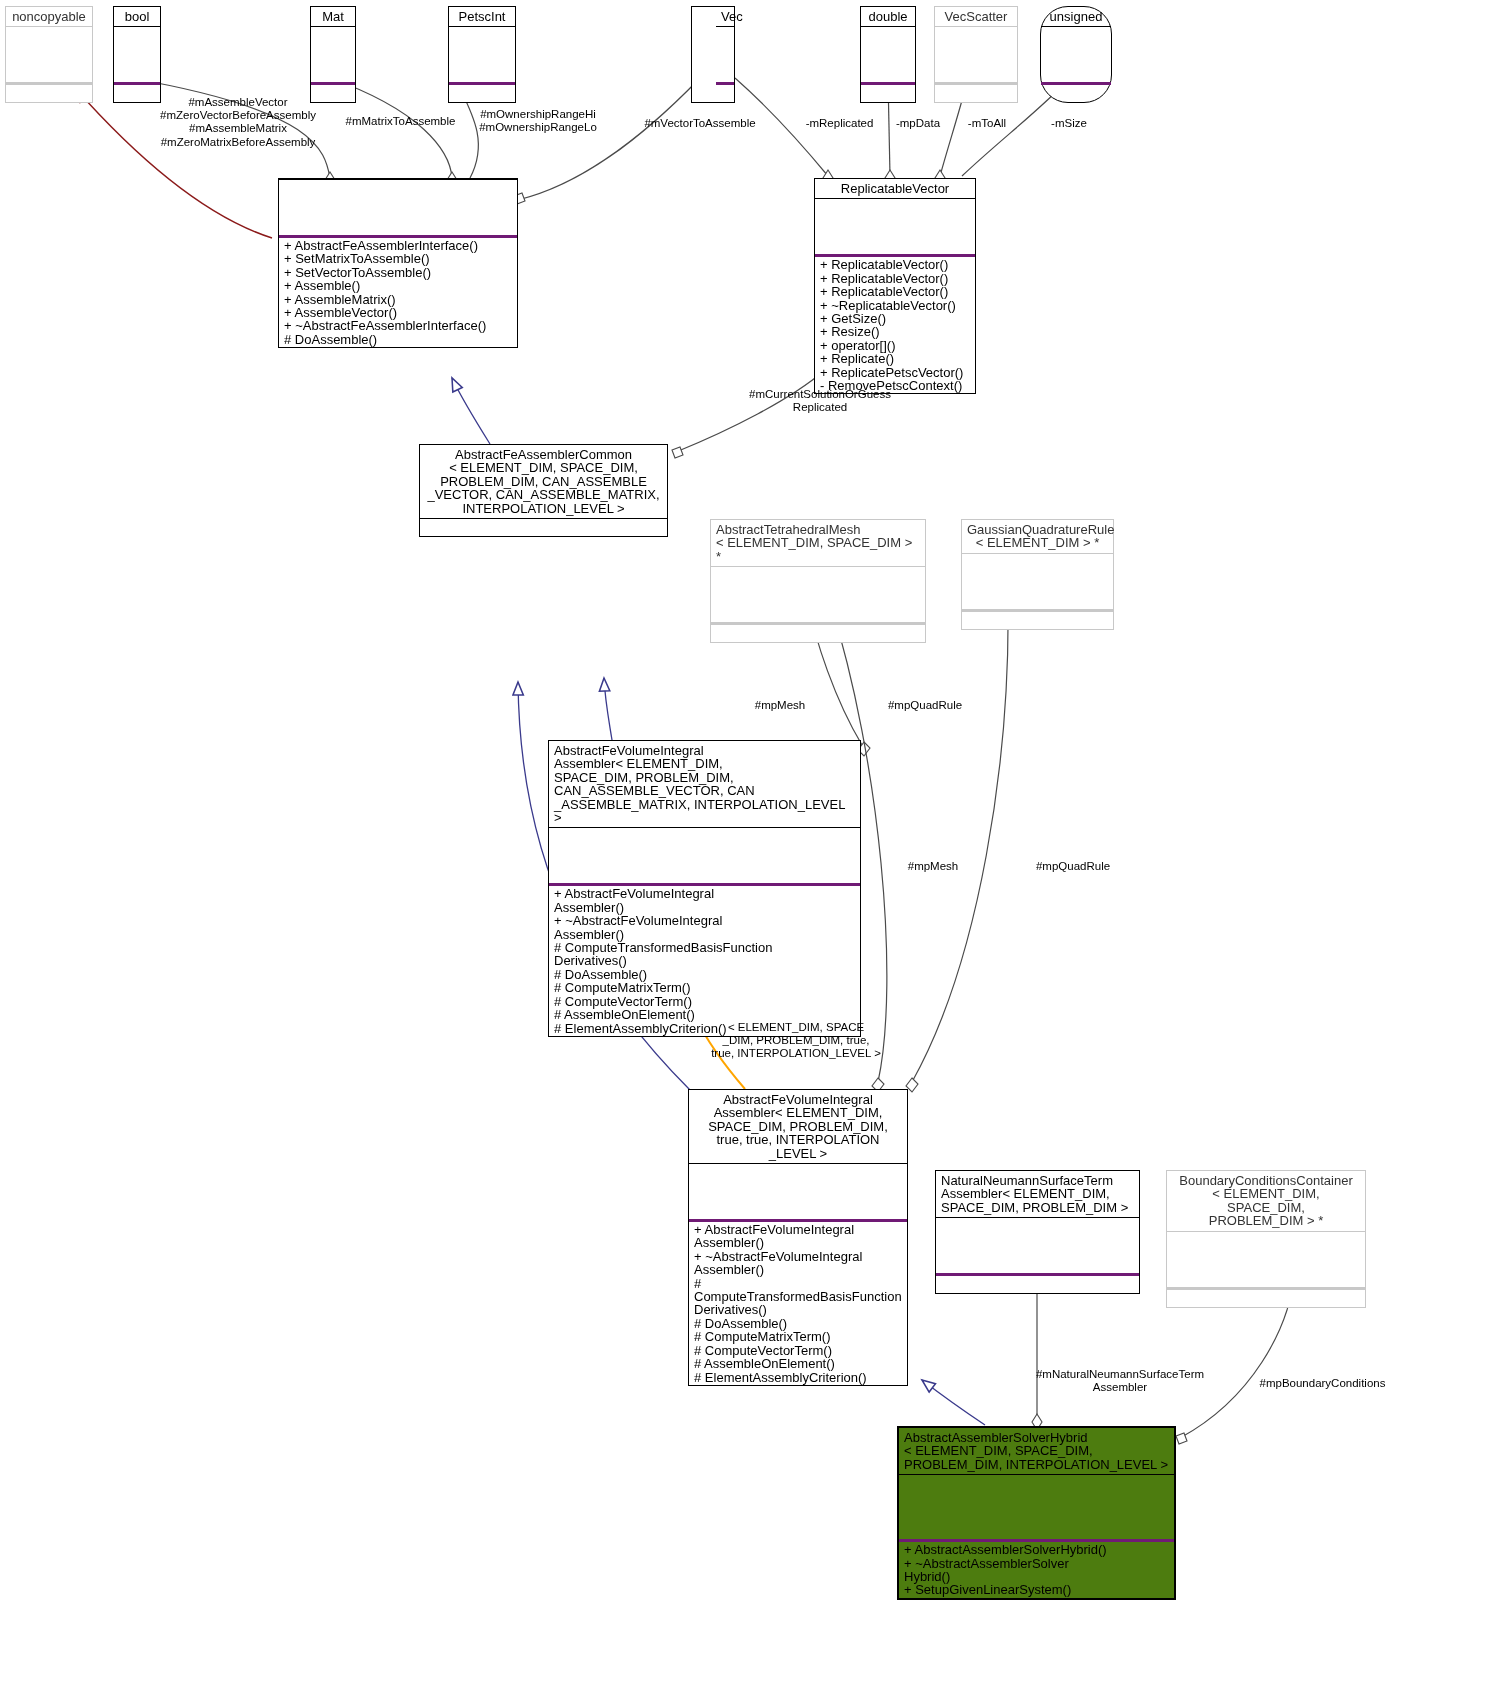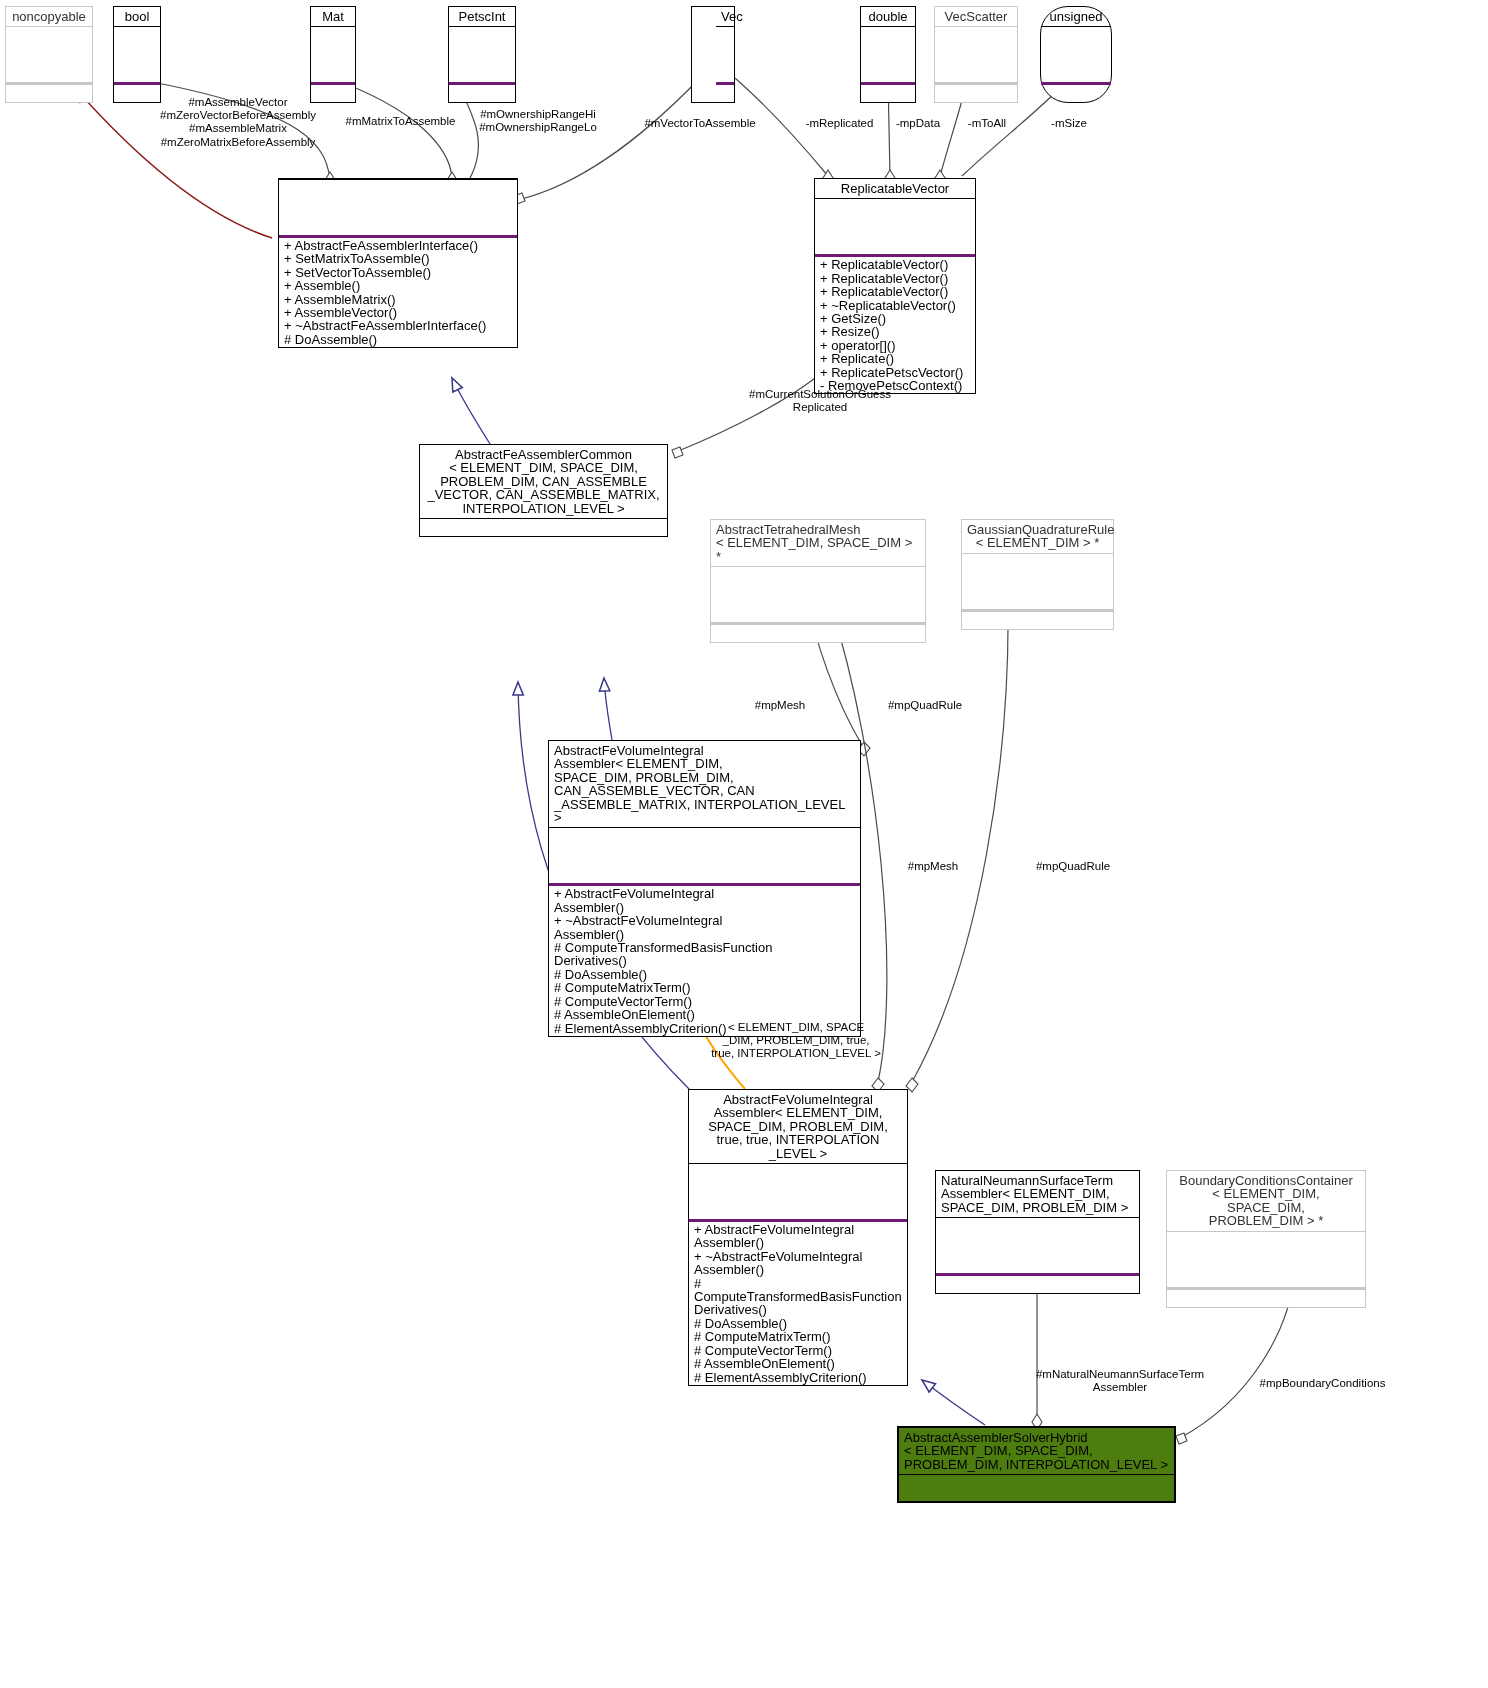--- a/index.html
+++ b/index.html
@@ -320,15 +320,19 @@
 
   <div class="edge-label" style="left:1020px; top:1368px; width:200px;">#mNaturalNeumannSurfaceTerm
 Assembler</div>
   <div class="edge-label" style="left:1240px; top:1377px; width:165px;">#mpBoundaryConditions</div>
 
   <div class="uml-box shaded" style="left:897px; top:1426px; width:279px; border-width:2px;">
     <div class="uml-title">AbstractAssemblerSolverHybrid
 &lt; ELEMENT_DIM, SPACE_DIM,
  PROBLEM_DIM, INTERPOLATION_LEVEL &gt;</div>
     <div class="uml-attrs" style="min-height:24px;"></div>
+    <div class="uml-ops">+ AbstractAssemblerSolverHybrid()
++ ~AbstractAssemblerSolver
+Hybrid()
++ SetupGivenLinearSystem()</div>
   </div>
 
 </div>
 
 </body></html>

